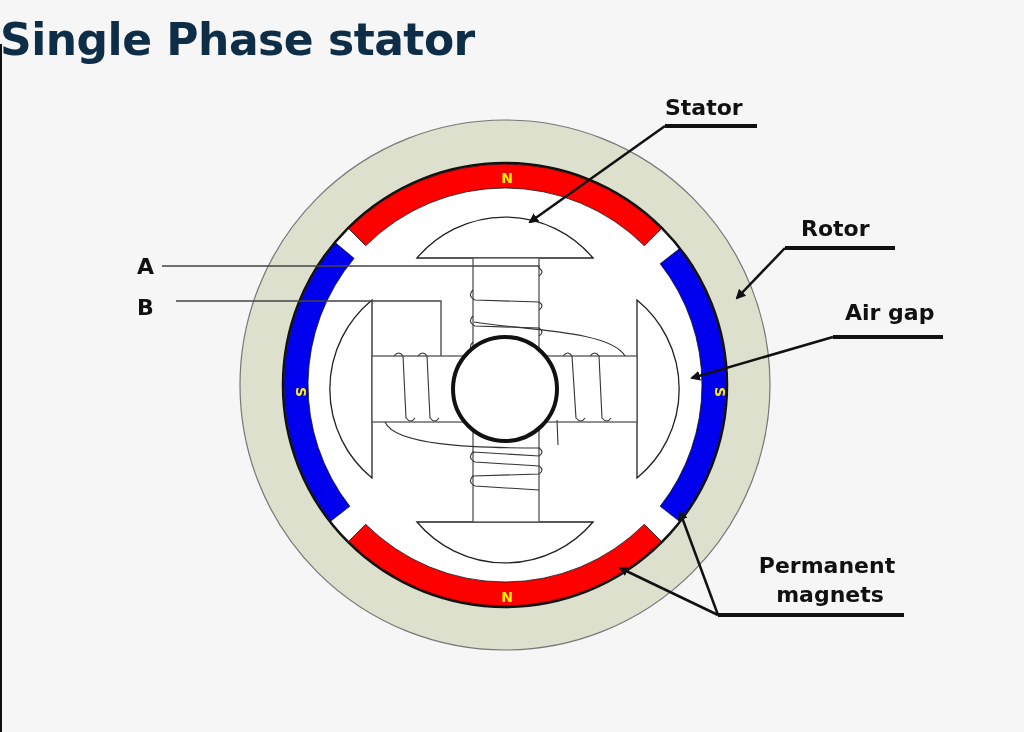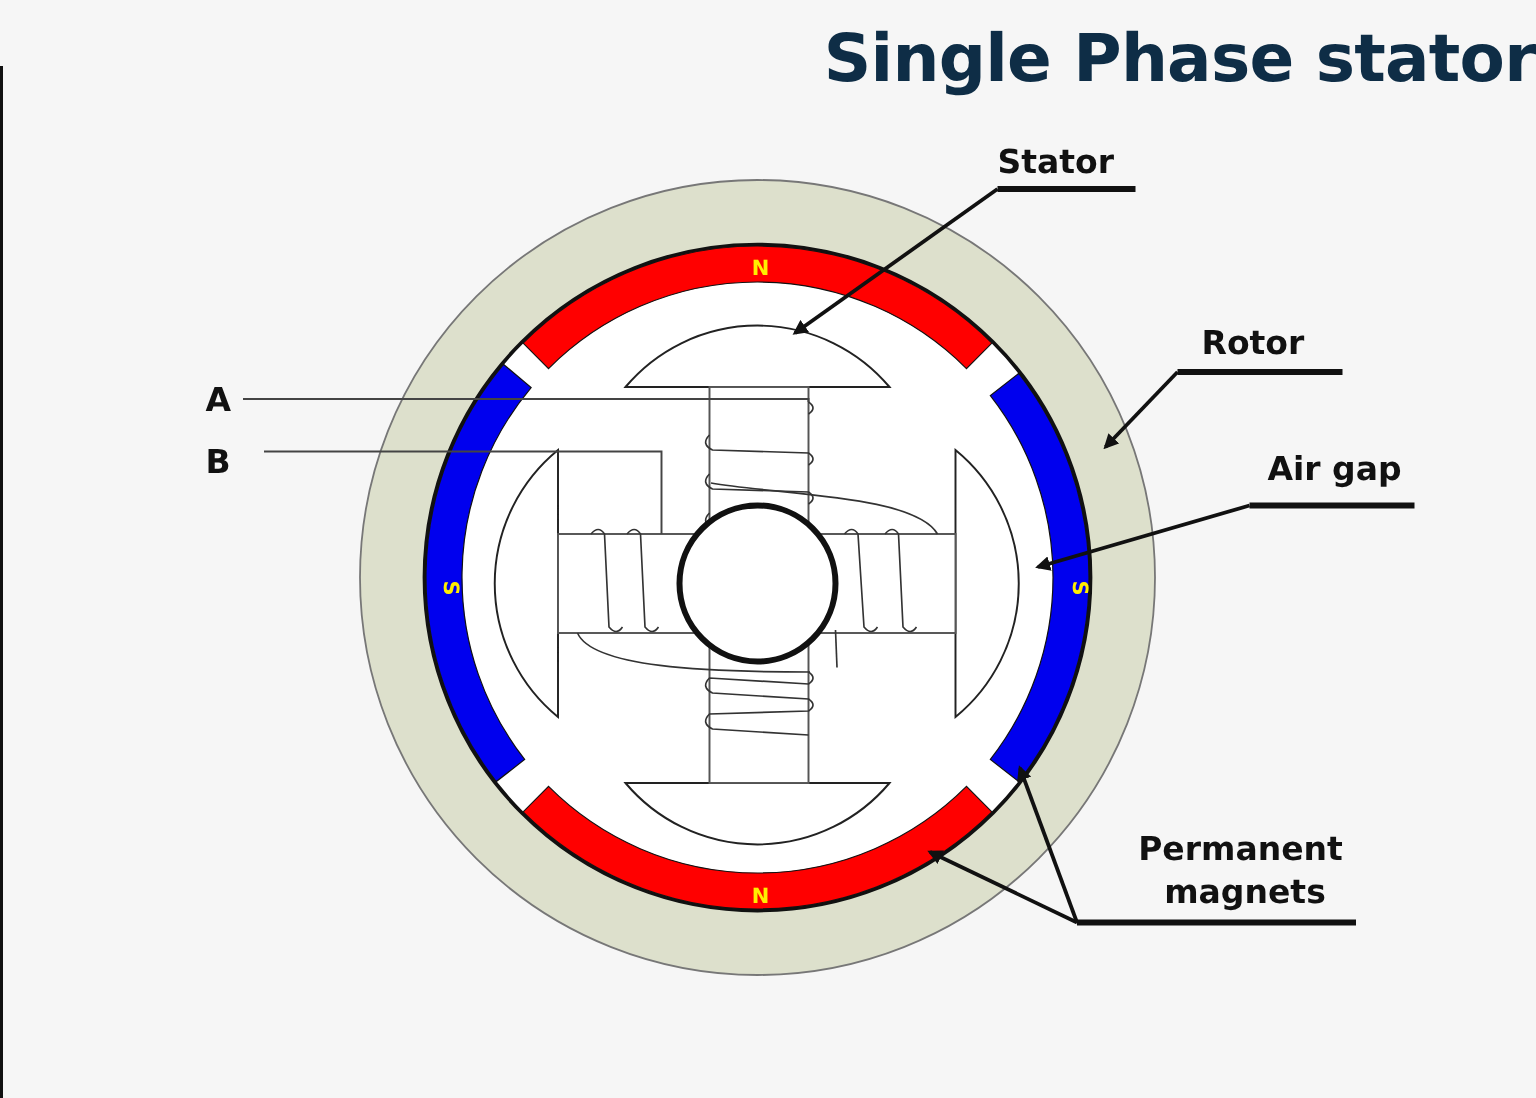--- a/index.html
+++ b/index.html
@@ -6,21 +6,21 @@
   body {
     width: 1024px; height: 732px; overflow: hidden;
     background: #f6f6f6;
     font-family: "DejaVu Sans", sans-serif;
     position: relative;
   }
   .left-edge {
     position: absolute; left: 0; top: 44px; width: 2px; height: 688px; background: #111;
   }
   .title {
-    position: absolute; left: 0; top: 14px; width: 1024px; text-align: right;
+    position: absolute; left: 0; top: 14px; width: 1024px; text-align: left;
     font-family: "DejaVu Sans", sans-serif; font-weight: bold;
     font-size: 44px; color: #0e2d46; letter-spacing: -0.5px;
   }
   svg.diagram { position: absolute; left: 0; top: 0; }
   .lbl { font-family: "DejaVu Sans", sans-serif; font-weight: bold; font-size: 22px; fill: #111; }
   .pole-lbl { font-family: "DejaVu Sans", sans-serif; font-weight: bold; font-size: 14px; fill: #ffee00; }
   .thin { fill: none; stroke: #444; stroke-width: 1.3; }
   .wire { fill: none; stroke: #333; stroke-width: 1.1; }
 </style>
 </head>

